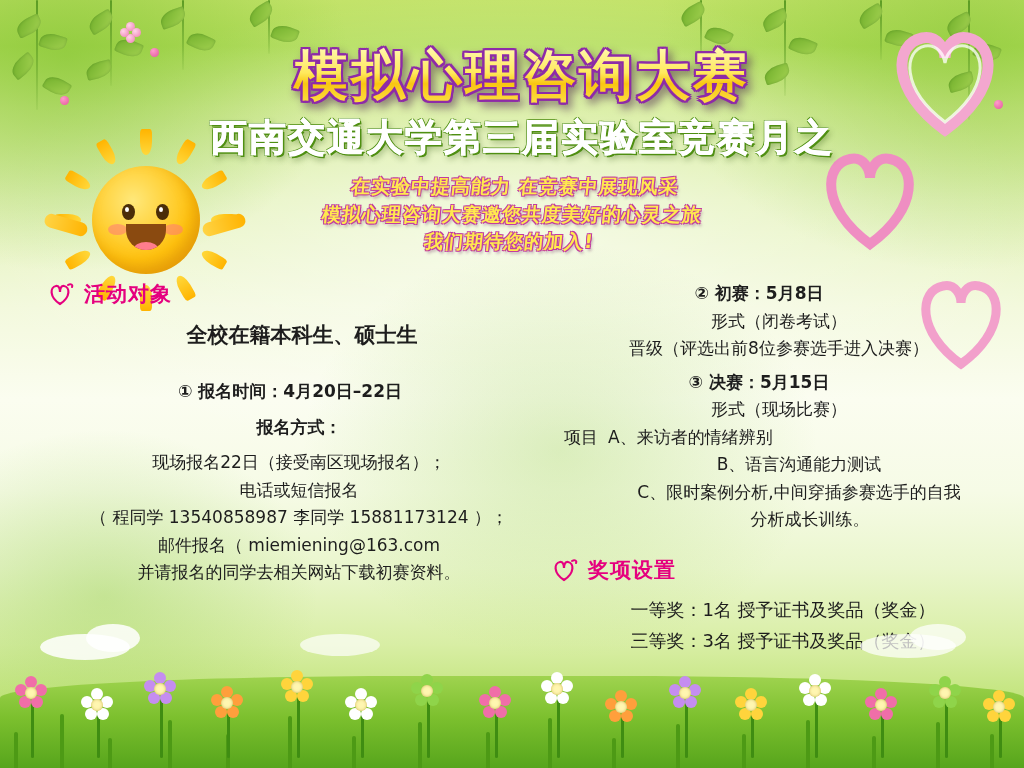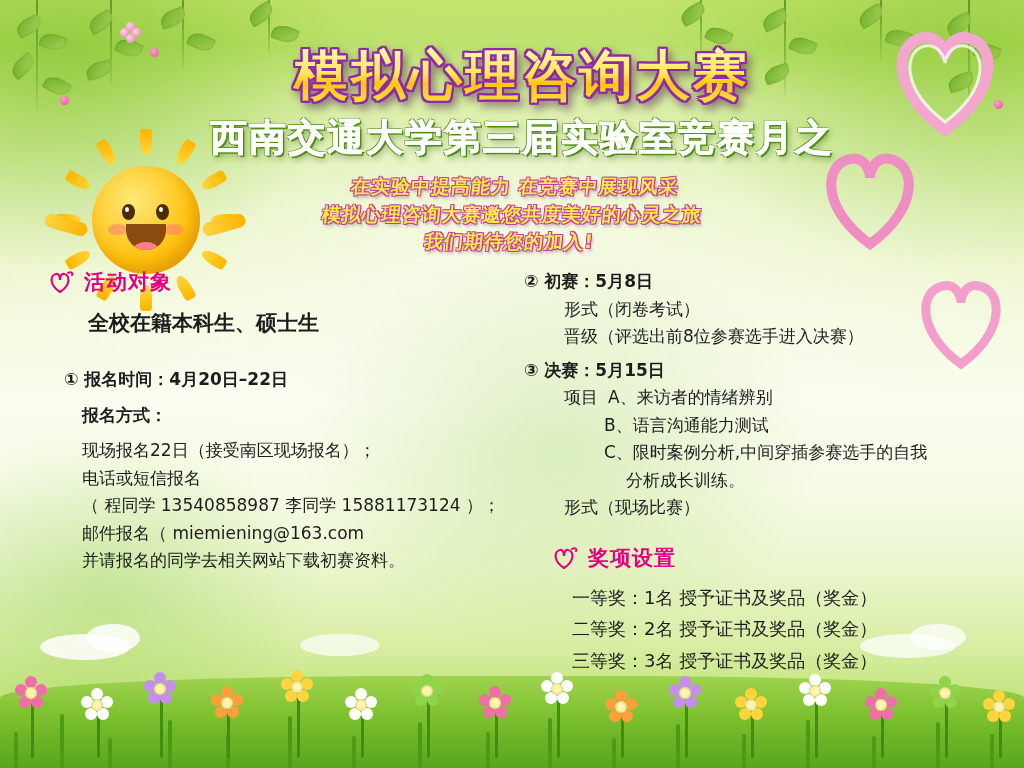--- a/index.html
+++ b/index.html
@@ -248,21 +248,22 @@
   
   #content {
     position: absolute;
     left: 0;
     top: 268px;
     width: 1024px;
     height: 400px;
   }
   .col {
     position: absolute;
-    top: 0;
+    top: 12px;
+    text-align: center;
   }
   .col.left { left: 46px; width: 470px; }
   .col.right { left: 524px; width: 470px; }
 
   .section-head {
     display: flex;
     align-items: center;
     gap: 10px;
     margin-bottom: 10px;
   }
@@ -516,43 +517,42 @@
     <div class="col right">
 
       <div class="body-text">
         <div class="bold">② 初赛：5月8日</div>
         <div class="indent2">形式（闭卷考试）</div>
         <div class="indent2">晋级（评选出前8位参赛选手进入决赛）</div>
       </div>
 
       <div class="body-text" style="margin-top:6px;">
         <div class="bold">③ 决赛：5月15日</div>
+        <div class="indent2">形式（现场比赛）</div>
         <div class="indent2">
           <div style="display:flex;gap:10px;">
             <span>项目</span>
             <span>A、来访者的情绪辨别</span>
           </div>
           <div class="indent2">B、语言沟通能力测试</div>
           <div class="indent2">C、限时案例分析,中间穿插参赛选手的自我</div>
           <div class="indent3">分析成长训练。</div>
         </div>
-        <div class="indent2">形式（现场比赛）</div>
       </div>
 
       <div class="section-head" style="margin-top:22px;margin-left:26px;">
         <svg class="heart-bullet" viewBox="0 0 28 24" xmlns="http://www.w3.org/2000/svg">
           <path d="M14 22 C 3 15, 4 5, 10 4 C 13.5 3.4, 14 8, 14 10 C 14 8, 14.5 3.4, 18 4 C 24 5, 25 15, 14 22 Z" fill="none" stroke="#e5007f" stroke-width="2.2" stroke-linecap="round"></path>
           <path d="M22 3 C 25 1, 27 3, 26 5" fill="none" stroke="#e5007f" stroke-width="2" stroke-linecap="round"></path>
         </svg>
         <div class="section-title">奖项设置</div>
       </div>
 
       <div>
         <div class="award-line">一等奖：1名  授予证书及奖品（奖金）</div>
-        <div class="award-line">二等奖：2名  授予证书及奖品（奖金）</div>
         <div class="award-line">三等奖：3名  授予证书及奖品（奖金）</div>
       </div>
     </div>
   </div>
 
   <div id="bottomband">
     <div class="cloud" style="left:40px;bottom:108px;width:90px;height:26px;"></div>
     <div class="cloud" style="left:86px;bottom:116px;width:54px;height:28px;"></div>
     <div class="cloud" style="left:300px;bottom:112px;width:80px;height:22px;opacity:.8;"></div>
     <div class="cloud" style="left:860px;bottom:110px;width:96px;height:24px;opacity:.85;"></div>

